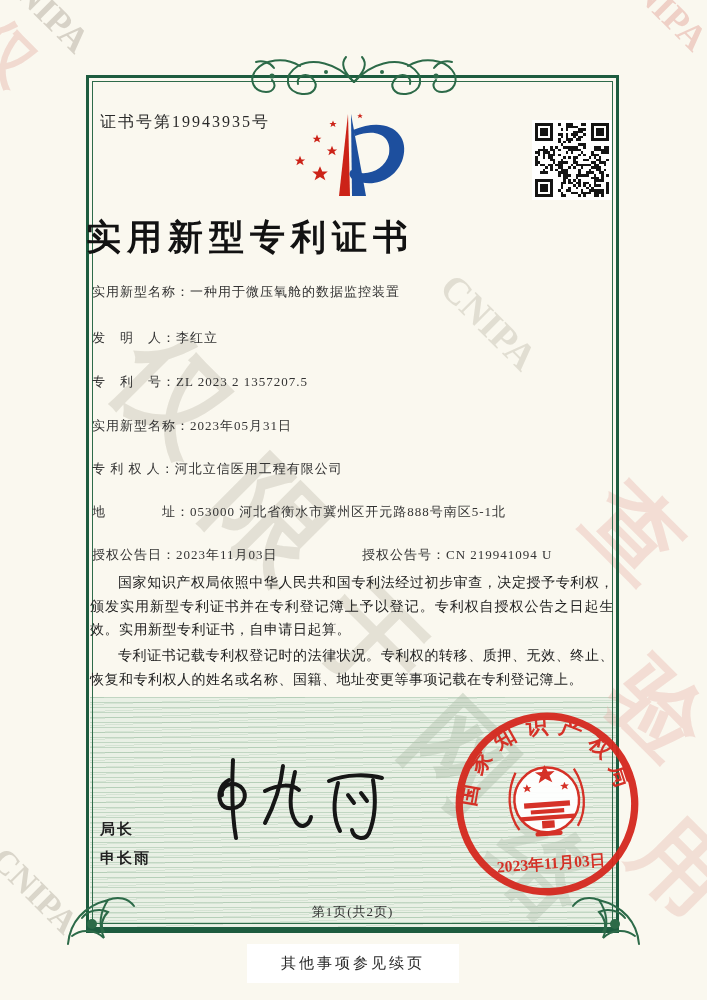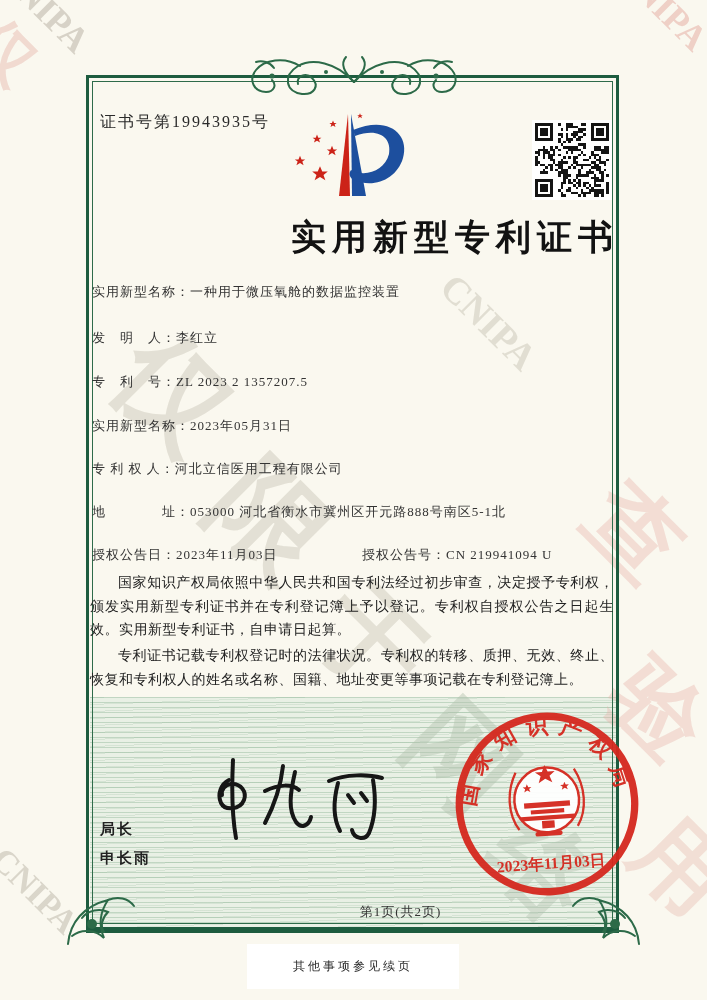--- a/index.html
+++ b/index.html
@@ -15,34 +15,34 @@
                  #e9f0e5;}
   
   .frame{position:absolute;left:86px;top:75px;width:527px;height:849px;
       border:3px solid #1d5c3f;border-bottom-width:6px;z-index:3;pointer-events:none;}
   .frame-inner{position:absolute;left:3px;top:3px;right:3px;bottom:3px;border:1px solid #2e6b4a;}
   .ornament{position:absolute;z-index:4;pointer-events:none;}
   
   .cert-no{position:absolute;left:100px;top:112px;z-index:5;font-size:16px;letter-spacing:2px;color:#2a2a2a;}
   .logo{position:absolute;left:286px;top:108px;z-index:5;}
   .qr{position:absolute;left:532px;top:120px;z-index:5;background:#fff;padding:3px;}
-  .title{position:absolute;left:86px;top:214px;width:533px;z-index:5;text-align:right;
+  .title{position:absolute;left:86px;top:214px;width:533px;z-index:5;text-align:left;
       font-size:35px;font-weight:700;letter-spacing:6px;color:#121212;}
   .field{position:absolute;left:92px;z-index:5;font-size:13px;color:#333;letter-spacing:1px;white-space:nowrap;}
   .field .val{color:#333;}
   .para{position:absolute;left:90px;width:524px;z-index:5;font-size:14px;line-height:23.5px;
       text-indent:2em;color:#222;letter-spacing:.5px;text-align:justify;}
   .director{position:absolute;left:100px;z-index:5;font-family:"Liberation Sans","DejaVu Sans",sans-serif;
       font-weight:600;font-size:15px;color:#222;letter-spacing:2px;margin-top:31px;}
   .signature{position:absolute;left:195px;top:750px;z-index:6;}
   .seal{position:absolute;left:453px;top:710px;z-index:7;transform:rotate(-4deg);opacity:.95;}
   .footer-page{position:absolute;left:86px;top:903px;width:533px;z-index:5;text-align:center;
-      font-size:13px;color:#333;letter-spacing:1px;padding-left:48px;}
-  .cont-box{position:absolute;left:247px;top:944px;width:212px;height:45px;z-index:5;background:#ffffff;
-      display:flex;align-items:center;justify-content:center;font-size:12px;color:#2a2a2a;letter-spacing:3px;}
+      font-size:13px;color:#333;letter-spacing:1px;}
+  .cont-box{position:absolute;left:247px;top:944px;width:212px;height:39px;z-index:5;background:#ffffff;
+      display:flex;align-items:center;justify-content:center;font-size:15px;color:#2a2a2a;letter-spacing:3px;}
 </style>
 </head>
 <body>
 
 <div id="page">
 
   <div>
       <span class="wm" style="left: -12px; top: -14px; font-size: 36px; color: rgba(186, 179, 166, 0.55); transform: rotate(45deg);">CNIPA</span>
       <span class="wm" style="left: -26px; top: 10px; font-size: 62px; color: rgba(228, 172, 162, 0.4); transform: rotate(45deg);">仅</span>
       <span class="wm" style="left: 606px; top: -16px; font-size: 36px; color: rgba(228, 168, 158, 0.5); transform: rotate(45deg);">CNIPA</span>

